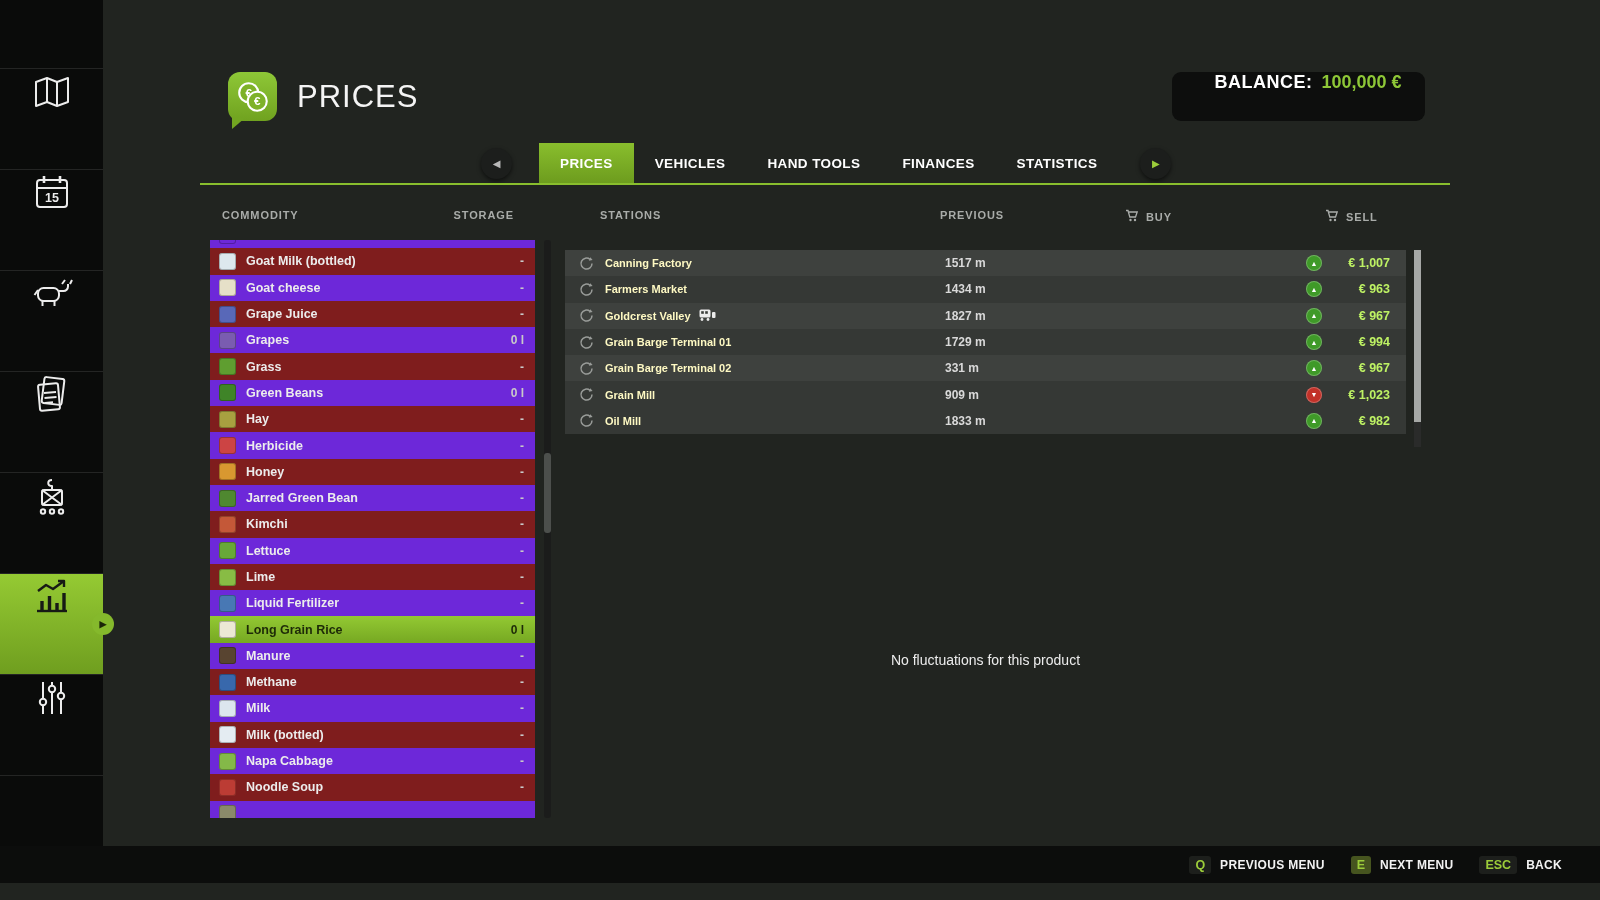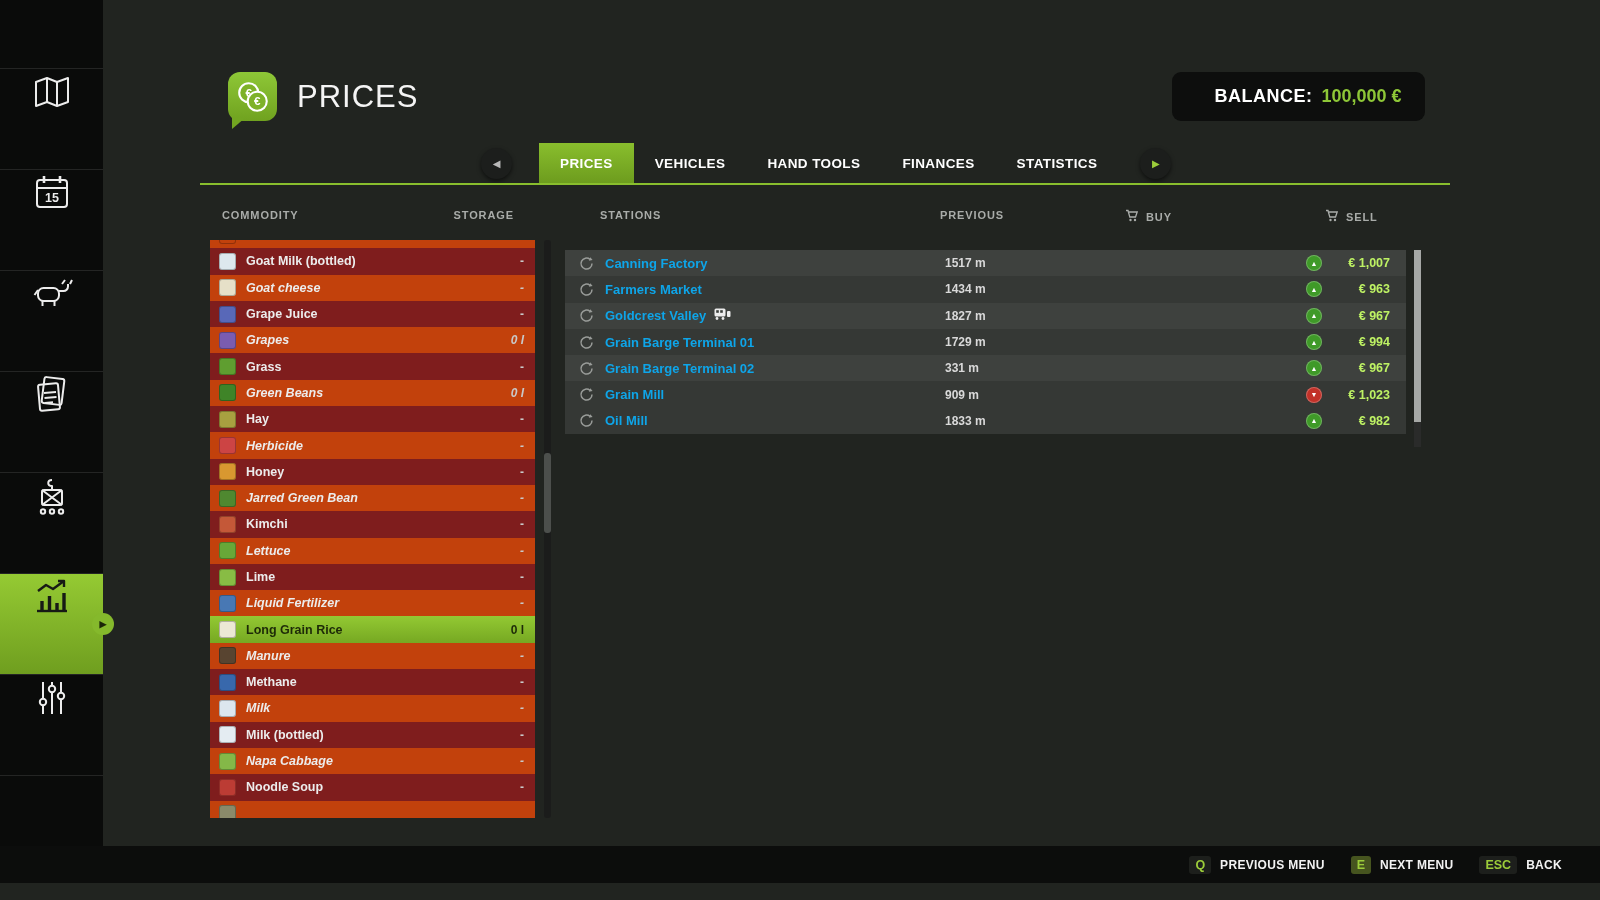--- a/index.html
+++ b/index.html
@@ -16,21 +16,21 @@
   .side-item.active { background: linear-gradient(#95ca33, #6f9e1f); }
   .side-item.active svg { color: #171a15; }
   .active-marker { position: absolute; right: -11px; top: 50%; transform: translateY(-50%); width: 22px; height: 22px; border-radius: 50%; background: #85b92c; color: #1b2608; display: flex; align-items: center; justify-content: center; font-size: 9px; font-weight: bold; z-index: 6; }
 
   
   .app-header { position: absolute; left: 228px; top: 72px; display: flex; align-items: center; gap: 20px; }
   .prices-icon { position: relative; width: 49px; height: 49px; border-radius: 12px; background: linear-gradient(#8ec737, #70a21f); display: flex; align-items: center; justify-content: center; }
   .prices-icon::after { content: ""; position: absolute; left: 4px; bottom: -8px; width: 0; height: 0; border-right: 13px solid transparent; border-top: 11px solid #72a521; }
   .page-title { color: #f4f4f4; font-size: 31px; letter-spacing: 1px; font-weight: normal; }
 
-  .balance { position: absolute; left: 1172px; top: 72px; width: 253px; height: 49px; background: #0d0e0d; border-radius: 9px; display: flex; align-items: center; justify-content: center; gap: 9px; padding-left: 19px; }
+  .balance { position: absolute; left: 1172px; top: 72px; width: 253px; height: 49px; background: #0d0e0d; border-radius: 9px; display: flex; align-items: flex-start; justify-content: center; gap: 9px; padding-left: 19px; }
   .balance-label { color: #ffffff; font-weight: bold; font-size: 18px; letter-spacing: 0.5px; }
   .balance-value { color: var(--accent, #8ec737); font-weight: bold; font-size: 18px; }
 
   
   .tabs { position: absolute; left: 481px; top: 143px; height: 40px; display: flex; align-items: center; }
   .tab-arrow { width: 31px; height: 31px; border-radius: 50%; background: #1c1e1c; display: flex; align-items: center; justify-content: center; font-size: 10px; color: #b8b8b8; box-shadow: 0 2px 4px rgba(0,0,0,0.55); cursor: pointer; flex: none; }
   .tab-arrow.left { margin-right: 27px; }
   .tab-arrow.right { margin-left: 22px; color: #9ccd3a; }
   .tabs-strip { display: flex; align-items: stretch; height: 40px; }
   .tab { display: flex; align-items: center; padding: 0 21px; color: #ffffff; font-weight: bold; font-size: 13.5px; letter-spacing: 0.4px; cursor: pointer; }
@@ -44,38 +44,38 @@
   .th-storage { left: 221px; width: 93px; justify-content: flex-end; }
   .th-stations { left: 400px; }
   .th-distance { left: 740px; }
   .th-buy { left: 925px; }
   .th-sell { left: 1125px; }
 
   
   .commodity-list { position: absolute; left: 210px; top: 240px; width: 325px; height: 578px; overflow: hidden; }
   .c-row { display: flex; align-items: center; height: 26.3px; padding: 0 11px 0 9px; gap: 10px; cursor: pointer; }
   .c-row.a { background: #7f1d1d; }
-  .c-row.b { background: #c2410c; font-style: italic; }
+  .c-row.b { background: #6d28d9; }
   .c-row.partial-top { margin-top: -18px; }
   .c-row.selected { background: linear-gradient(#93c933, #76a822); }
   .c-row.selected .c-name, .c-row.selected .c-storage { color: #1d2a08; }
   .c-icon { width: 17px; height: 17px; border-radius: 3px; flex: none; box-shadow: inset 0 0 0 1px rgba(0,0,0,0.25); }
   .c-name { flex: 1; color: #ececec; font-size: 12.5px; font-weight: bold; white-space: nowrap; overflow: hidden; }
   .c-storage { color: #c9c9c9; font-size: 12px; font-weight: bold; }
 
   .c-scroll { position: absolute; left: 544px; top: 240px; width: 7px; height: 578px; background: #1b1c1b; border-radius: 3px; cursor: pointer; }
   .c-thumb { position: absolute; left: 0; top: 213px; width: 7px; height: 80px; background: #4c4f4c; border-radius: 3px; }
 
   
   .stations { position: absolute; left: 565px; top: 250px; width: 841px; height: 197px; overflow: hidden; }
   .s-row { display: flex; align-items: center; height: 26.3px; padding: 0 16px 0 14px; gap: 10px; cursor: pointer; }
   .s-row.a { background: #3e413e; }
   .s-row.b { background: #353835; }
   .s-icon { width: 16px; height: 16px; flex: none; display: flex; align-items: center; }
-  .s-name { width: 330px; color: #0ea5e9; font-weight: bold; font-size: 13px; display: flex; align-items: center; gap: 8px; white-space: nowrap; overflow: hidden; }
+  .s-name { width: 330px; color: #fef9c3; font-weight: bold; font-size: 11px; display: flex; align-items: center; gap: 8px; white-space: nowrap; overflow: hidden; }
   .s-distance { color: #d9d9d9; font-size: 12px; font-weight: bold; }
   .s-right { margin-left: auto; display: flex; align-items: center; gap: 10px; }
   .trend { width: 16px; height: 16px; border-radius: 50%; display: flex; align-items: center; justify-content: center; font-size: 7px; color: #fff; flex: none; box-shadow: inset 0 0 0 1px rgba(255,255,255,0.25); }
   .trend.up { background: var(--trend-up, #3f9a28); }
   .trend.down { background: var(--trend-down, #c23128); }
   .s-price { min-width: 58px; text-align: right; color: #bef264; font-weight: bold; font-size: 12.5px; }
 
   .s-scroll { position: absolute; left: 1414px; top: 250px; width: 7px; height: 197px; background: #2a2b2a; cursor: pointer; }
   .s-thumb { position: absolute; left: 0; top: 0; width: 7px; height: 172px; background: #a6a8a6; }
 
@@ -452,20 +452,21 @@
         <span class="s-right">
           <span class="trend up">▲</span>
           <span class="s-price">€ 982</span>
         </span>
       </div>
     </div>
   <div class="s-scroll">
     <div class="s-thumb"></div>
   </div>
 
+  <div class="fluct">No fluctuations for this product</div>
 
   <div class="footer">
     <div style="display:flex;align-items:center;gap:26px;">
         <div class="hint">
           <span class="key">Q</span>
           <span class="label">PREVIOUS MENU</span>
         </div>
         <div class="hint">
           <span class="key boxed">E</span>
           <span class="label">NEXT MENU</span>

